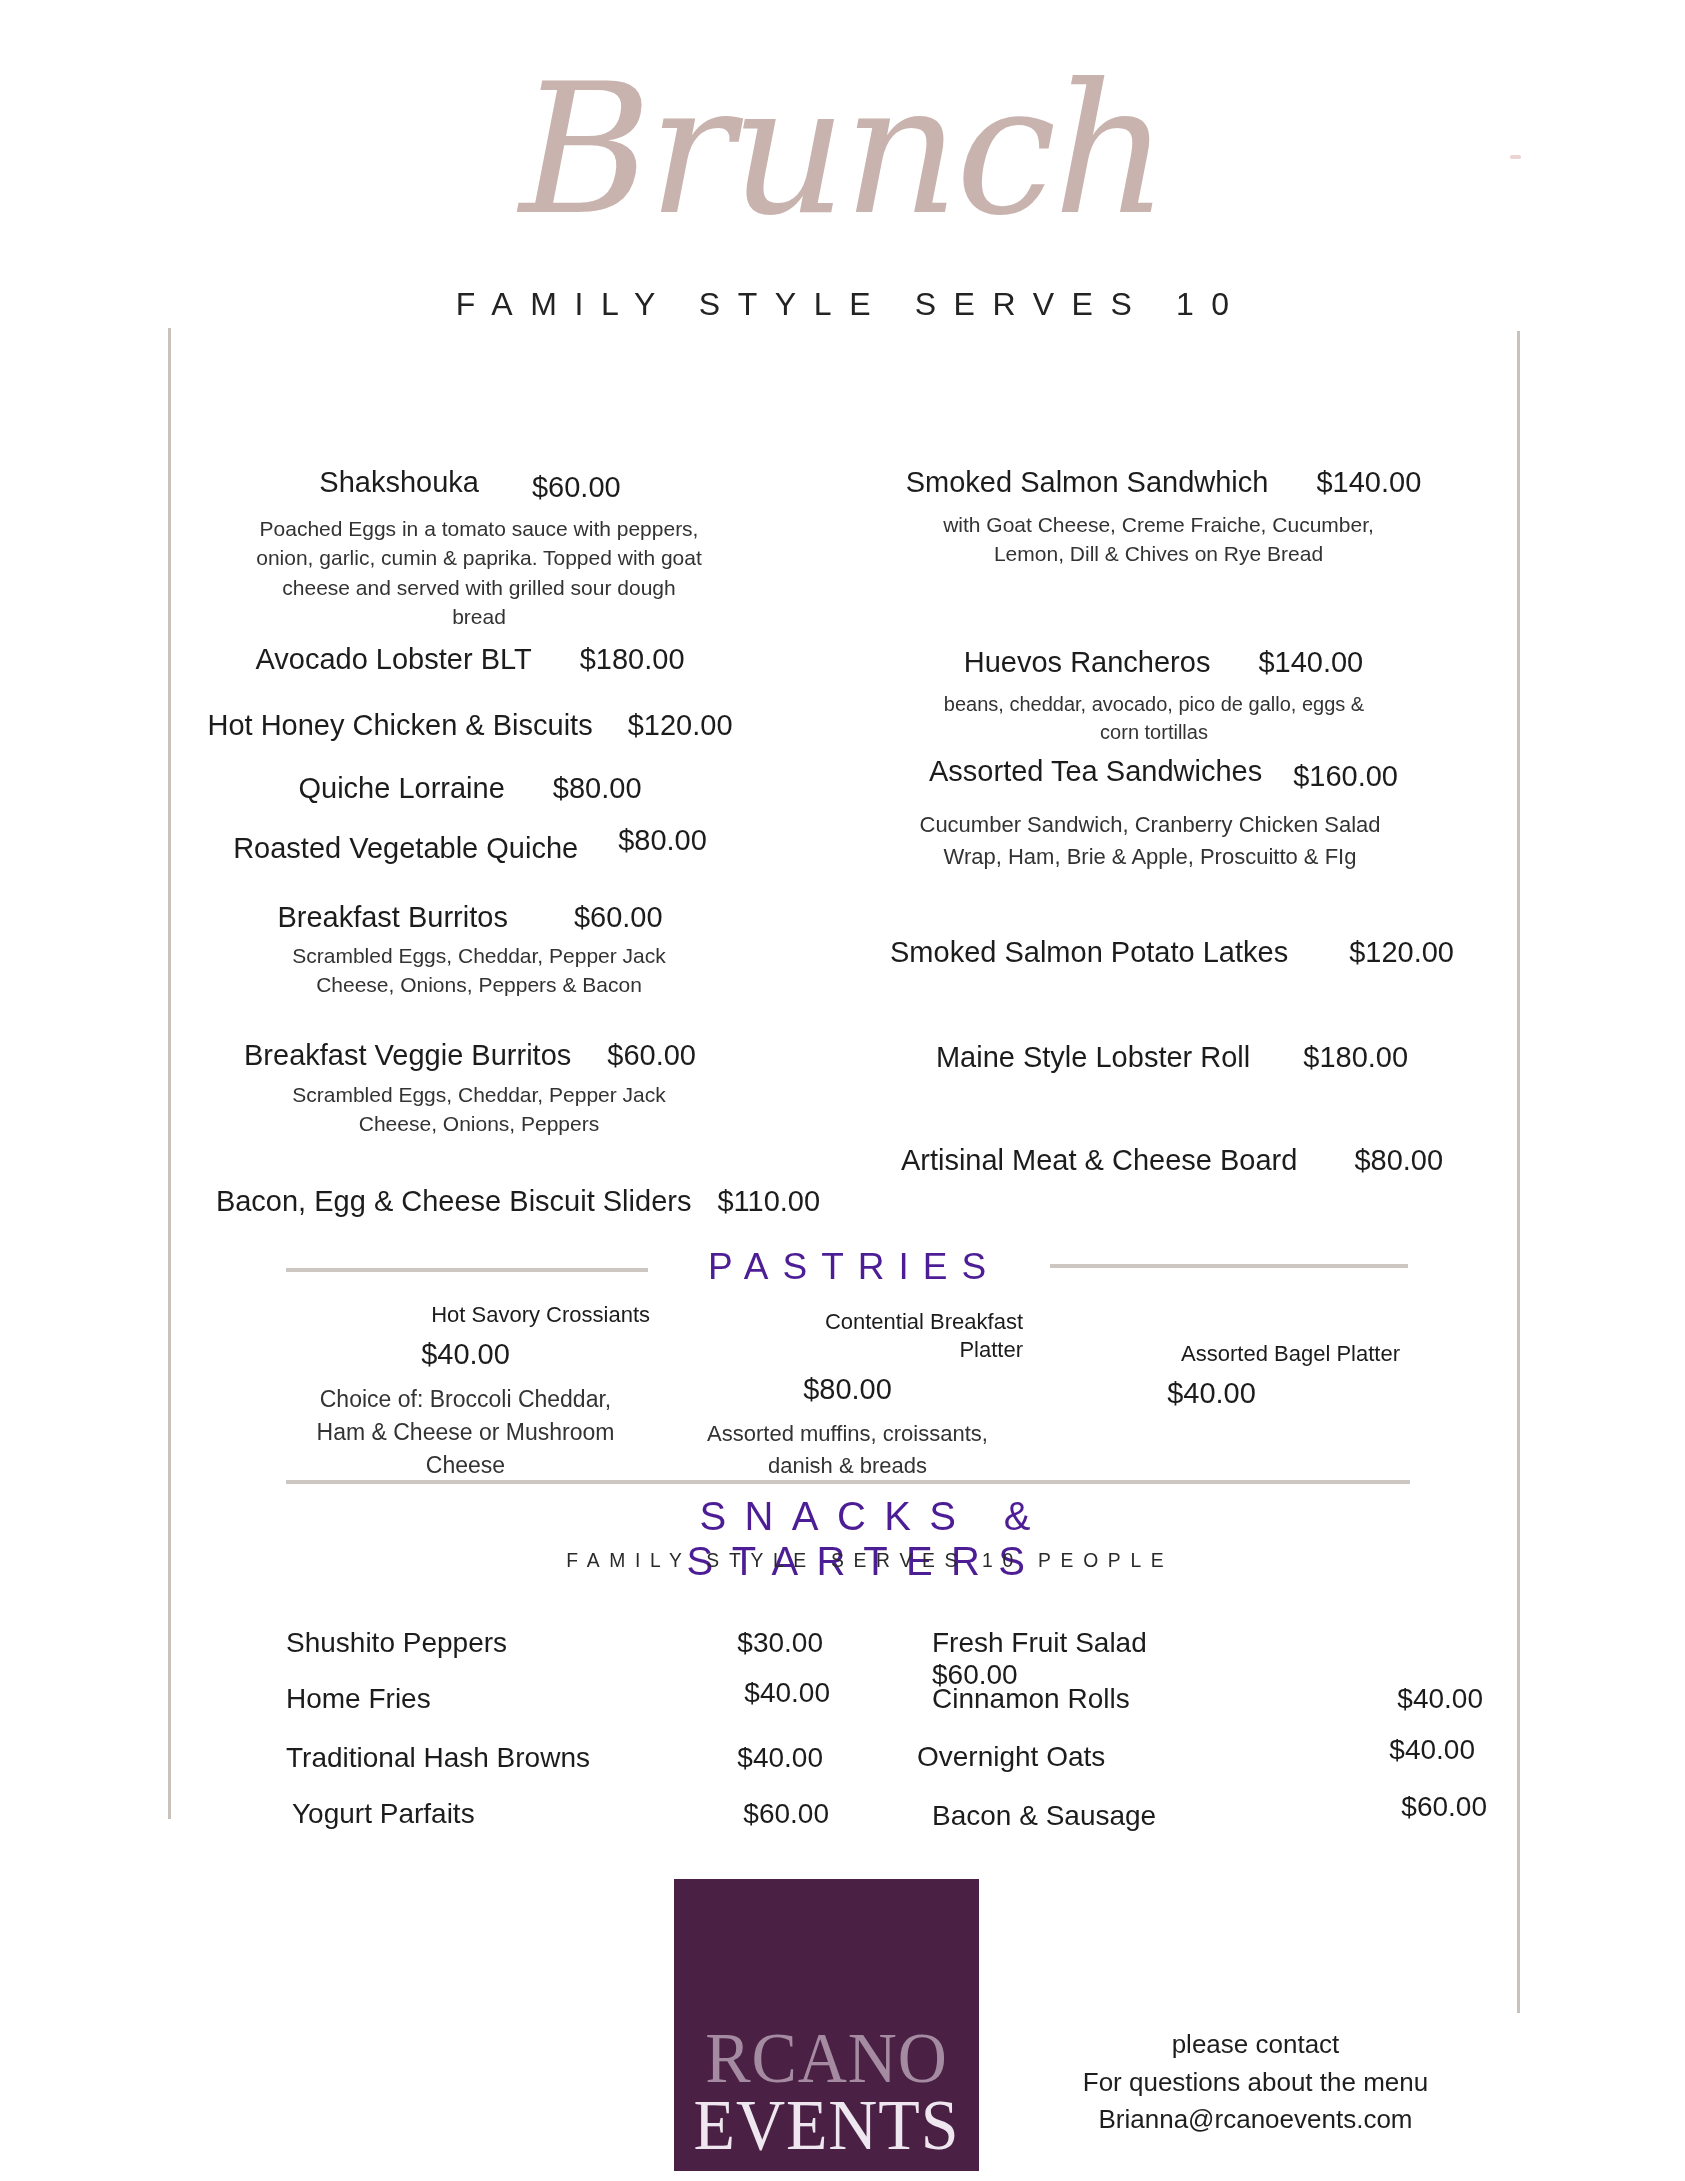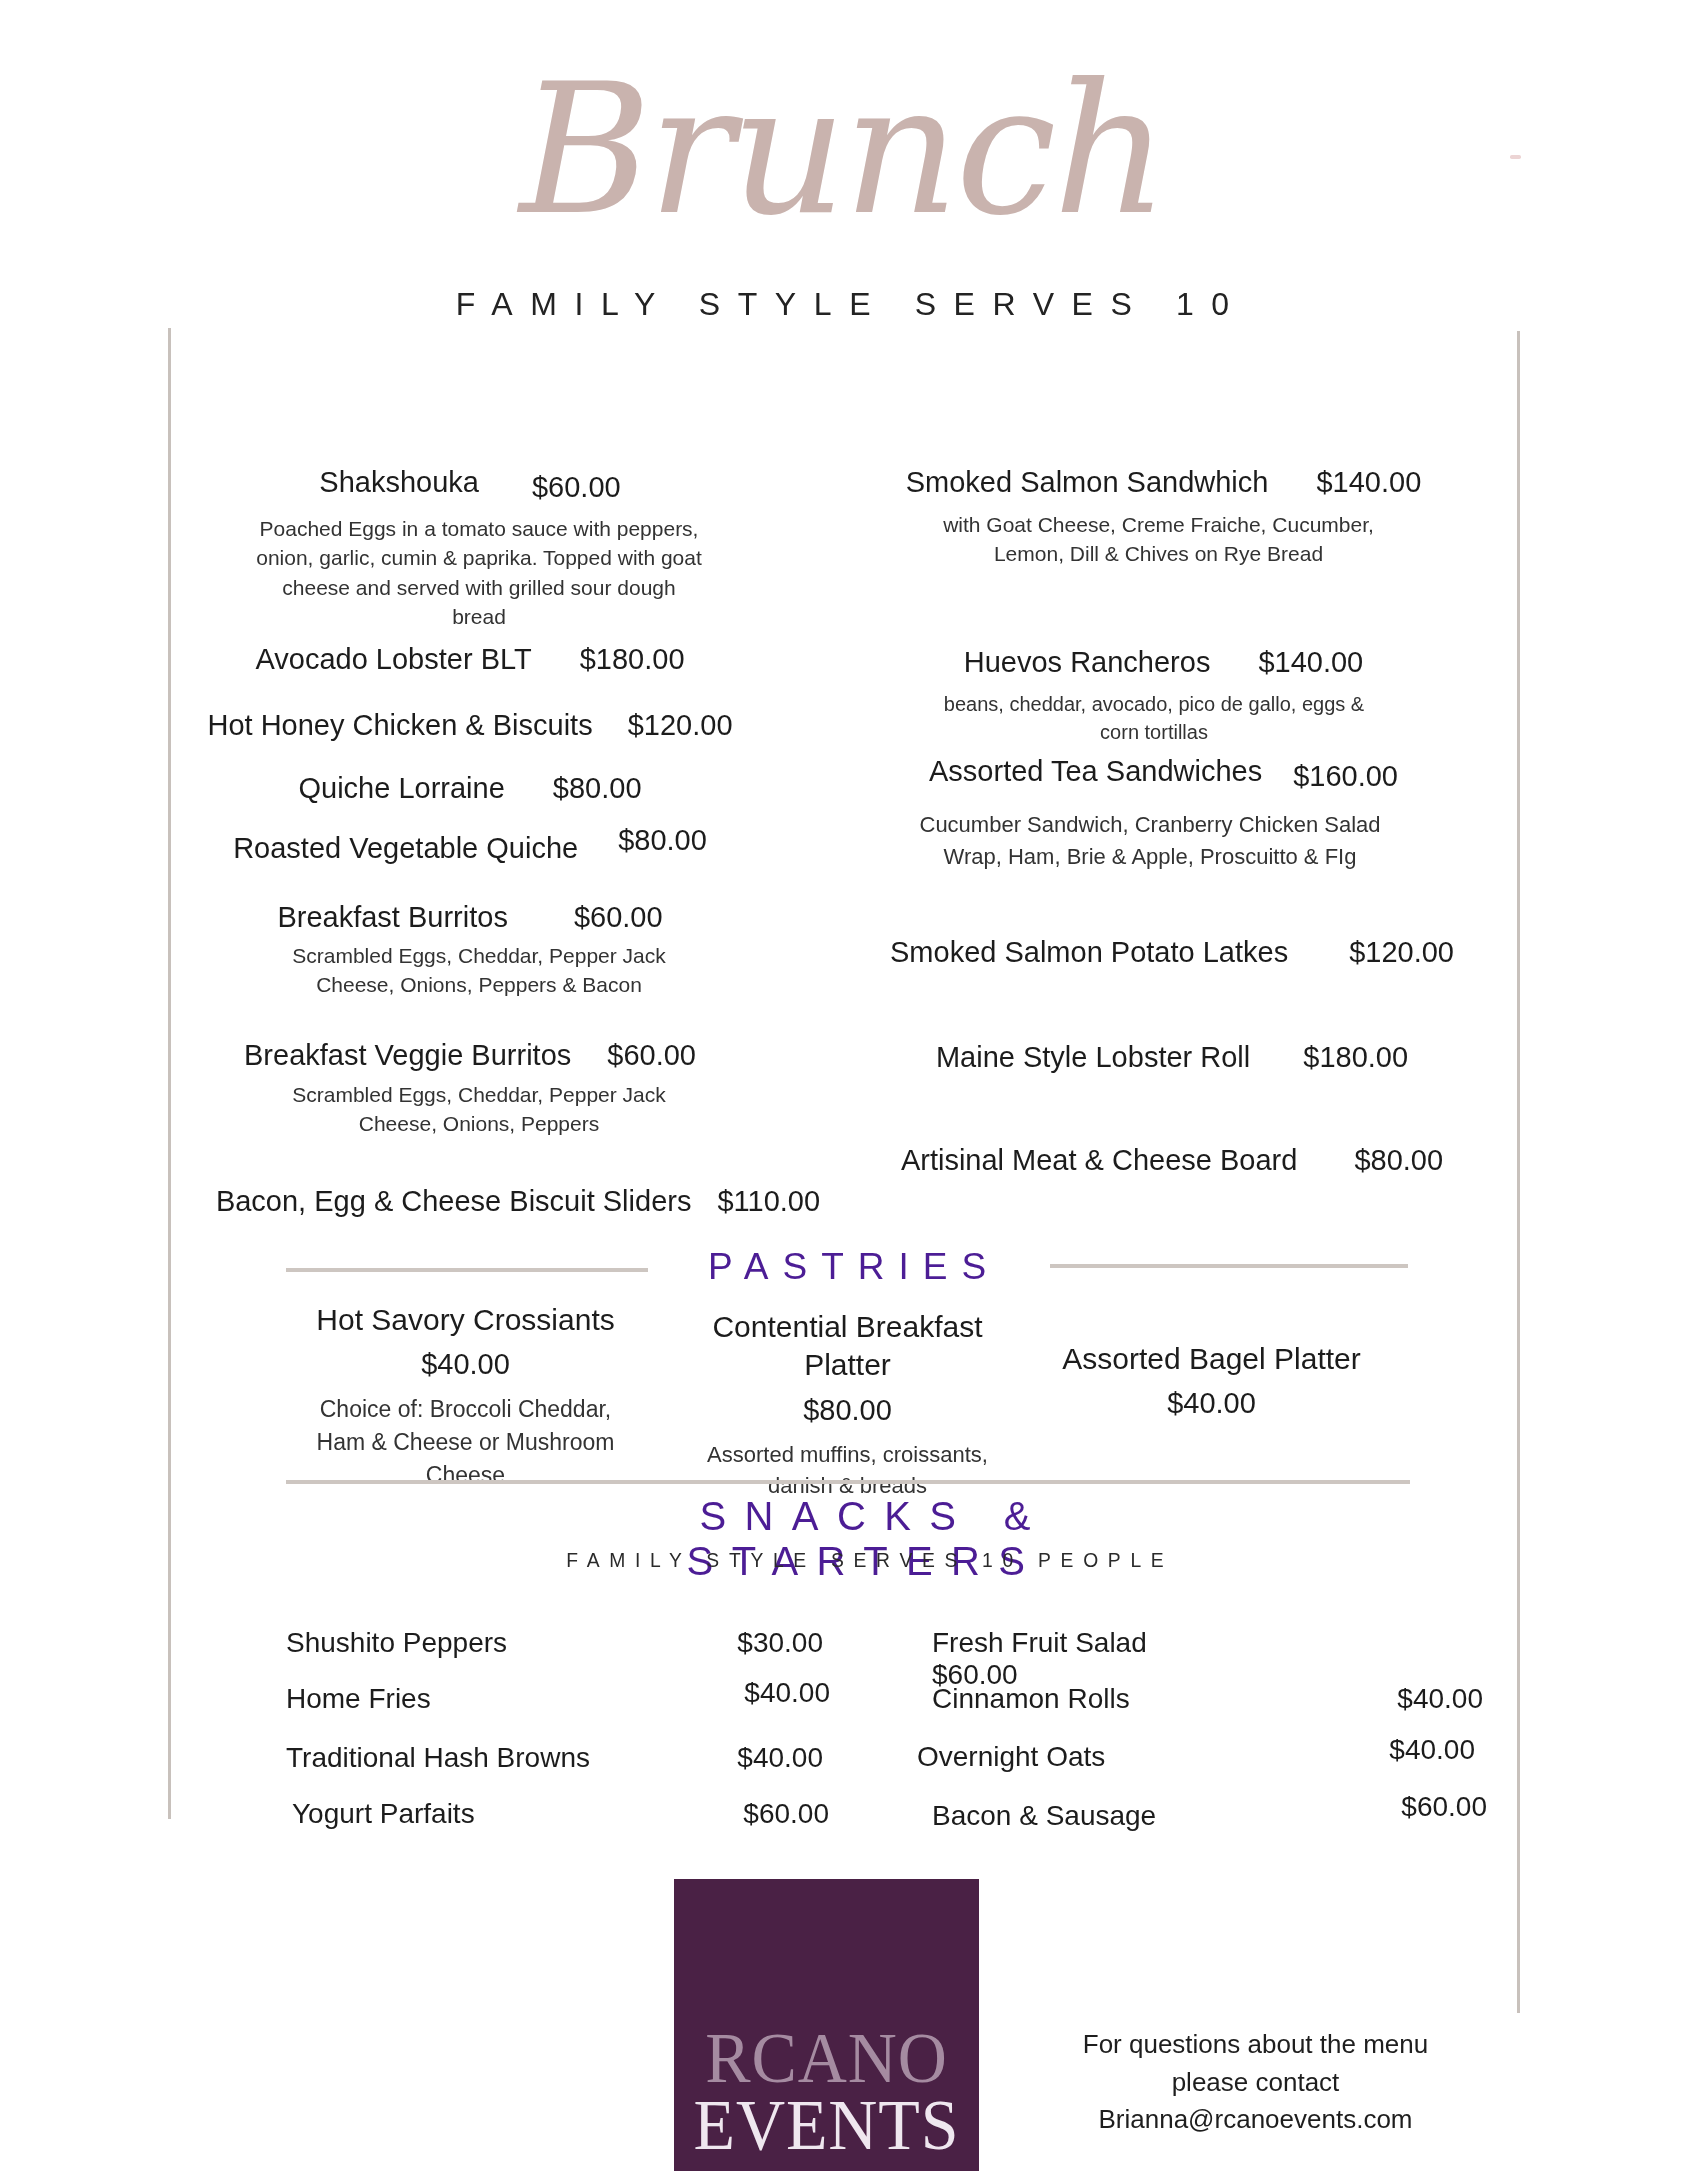--- a/index.html
+++ b/index.html
@@ -29,21 +29,21 @@
   .pr-low { position:relative; top:5.3px; }
   .pr-hi  { position:relative; top:-8px; }
   .desc {
     position:absolute; text-align:center; font-size:21px; color:#333333; line-height:1.4;
   }
   .sec-heading {
     position:absolute; text-align:center; color:#4c1d95;
   }
   .divider { position:absolute; height:4.4px; background:#cdc6c1; }
   .pastry-col { position:absolute; text-align:center; color:#1c1c1c; }
-  .pastry-name  { font-size:30px; line-height:1.28; }
+  .pastry-name  { font-size:22px; line-height:1.28;text-align:right; }
   .pastry-price { font-size:29px; margin-top:8.8px; }
   .pastry-desc  { font-size:23px; color:#333; line-height:1.42; margin-top:12.3px; }
   .snack-row {
     position:absolute; display:flex; justify-content:space-between; align-items:baseline;
     font-size:28px; color:#1c1c1c; white-space:nowrap;
   }
   .logo-block {
     position:absolute; left:674px; top:1879px; width:305px; height:292px;
     background:#4a2145; display:flex; flex-direction:column; justify-content:flex-end;
     align-items:center; padding-bottom:12.3px;
@@ -246,19 +246,19 @@
       <span class="pr-hi" style="top:-8.8px;">$60.00</span>
     </div>
   </div>
 
   <div class="logo-block">
     <div class="logo-l1">RCANO</div>
     <div class="logo-l2">EVENTS</div>
   </div>
 
   <div class="contact">
+    <div>please contact</div>
     <div>For questions about the menu</div>
-    <div>please contact</div>
     <div>Brianna@rcanoevents.com</div>
   </div>
 
 </div>
 
 
 </body></html>

